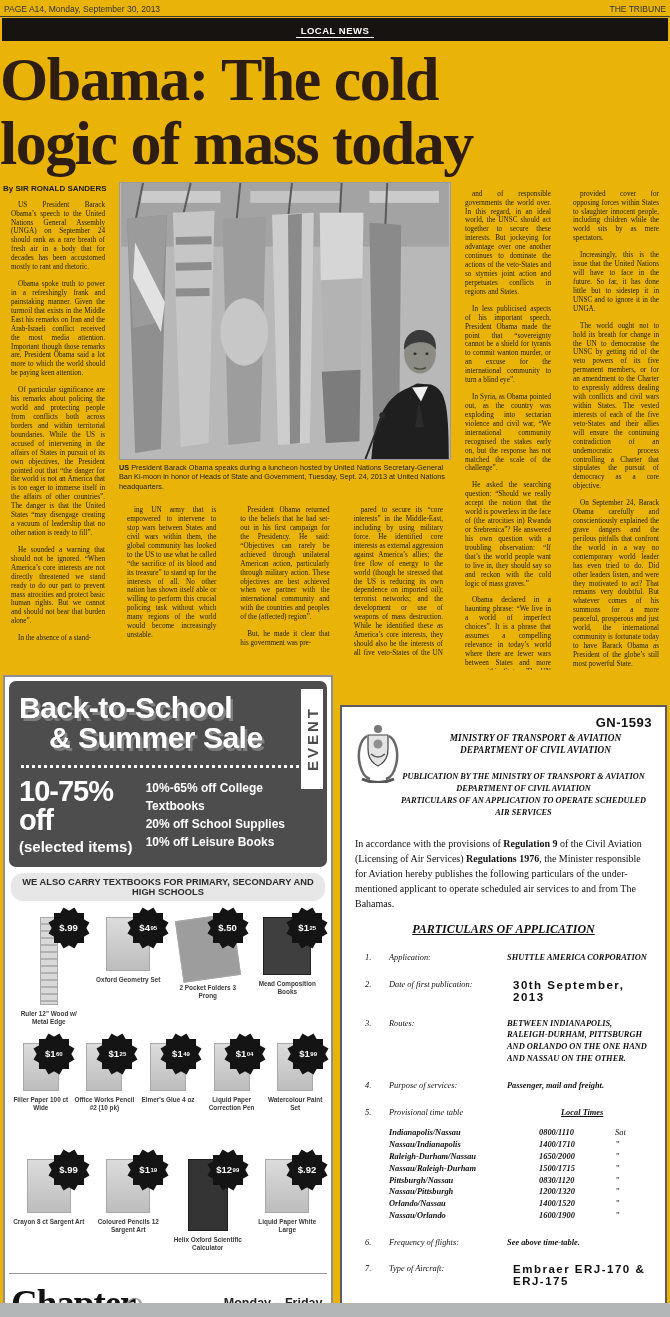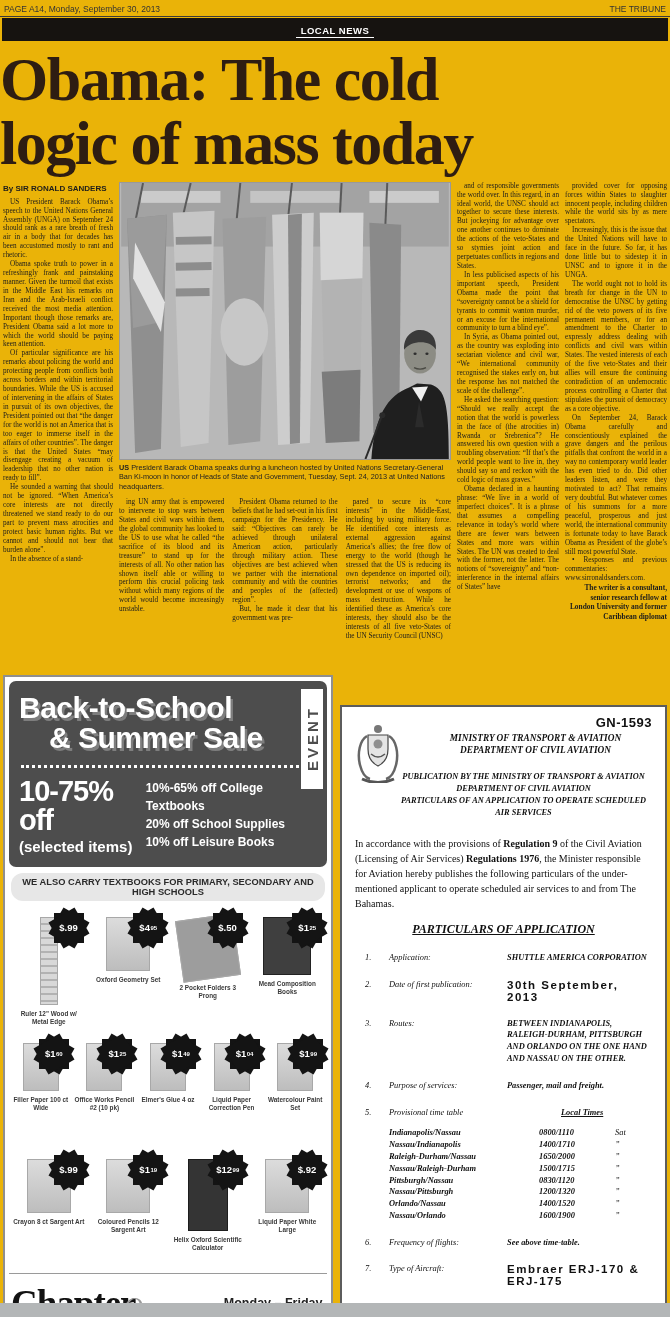--- a/index.html
+++ b/index.html
@@ -16,21 +16,21 @@
   .section-bar { background:#161310; text-align:center; padding:2px 0 3px 0; margin:1px 2px 0 2px; }
   .section-bar span { color:#fff; font:bold 9.5px "Liberation Sans", sans-serif;
     letter-spacing:.5px; border-bottom:1px solid #fff; padding:0 5px 1px 5px; }
   
   .headline { text-align:left; font-family:"Liberation Serif", serif; font-weight:bold;
     color:#2e1d12; font-size:62px; line-height:1.03; letter-spacing:-1.5px; margin:7px 0 6px 0; }
   
   .article { display:grid; grid-template-columns:110px 332px 102px 1fr;
     gap:6px; padding:0 3px; height:488px; overflow:hidden;
     font-size:7.2px; line-height:1.24; text-align:justify; }
-  .article p { margin:0; text-indent:7px; }
+  .article p { margin:8px; text-indent:7px; }
   .col { height:100%; overflow:hidden; }
   .byline { font:bold 8px "Liberation Sans", sans-serif; margin:2px 0 5px 0; text-indent:0; text-align:left; }
   .photo-frame { width:100%; height:278px; border:1px solid #999; background:#b8b8b8; }
   .photo-frame svg { display:block; width:100%; height:100%; }
   .caption { font:7.3px "Liberation Sans", sans-serif; color:#222;
     line-height:1.3; margin:3px 0 7px 0; text-align:left; }
   .caption b { font-weight:bold; }
   .subcols { display:flex; gap:8px; height:160px; overflow:hidden; }
   .subcol { flex:1; overflow:hidden; }
   .writer-credit { font-weight:bold; text-align:right; text-indent:0;
@@ -90,21 +90,21 @@
   .n-pub { text-align:center; font-weight:bold; font-style:italic; font-size:8.3px;
     line-height:1.45; padding-left:40px; margin-top:14px; }
   .n-intro { font-size:10px; line-height:1.5; margin-top:17px; }
   .n-title { text-align:center; font-weight:bold; font-style:italic; font-size:12px;
     text-decoration:underline; margin-top:11px; }
   .n-items { margin-top:4px; }
   .n-item { display:grid; grid-template-columns:24px 118px 1fr; font-style:italic;
     font-size:8.4px; line-height:1.4; margin-top:15px; padding-left:10px; }
   .n-item .val { font-weight:bold; }
   .n-items div.n-item:nth-of-type(2) .val { font:bold 11.5px "Liberation Sans", sans-serif;
-    letter-spacing:1.5px; font-style:normal; }
+    letter-spacing:1.5px; font-style:normal;margin-left:6px; }
   .tt { margin-top:17px; padding-left:10px; font-style:italic; font-size:8.4px; }
   .tt-head { display:grid; grid-template-columns:24px 172px 1fr; }
   .tt-times-h { font-weight:bold; text-decoration:underline; }
   .tt-rows { margin-left:24px; margin-top:10px; }
   .tt-row { display:grid; grid-template-columns:150px 76px 26px; line-height:1.4; }
   .tt-row .rt, .tt-row .tm { font-weight:bold; }
   .n-note { font-style:italic; font-size:8.2px; line-height:1.55; margin-top:26px; }
   .page-strip { position:absolute; left:0; right:0; bottom:0; height:14px; background:#b3b6b7; }
 </style>
 </head>

